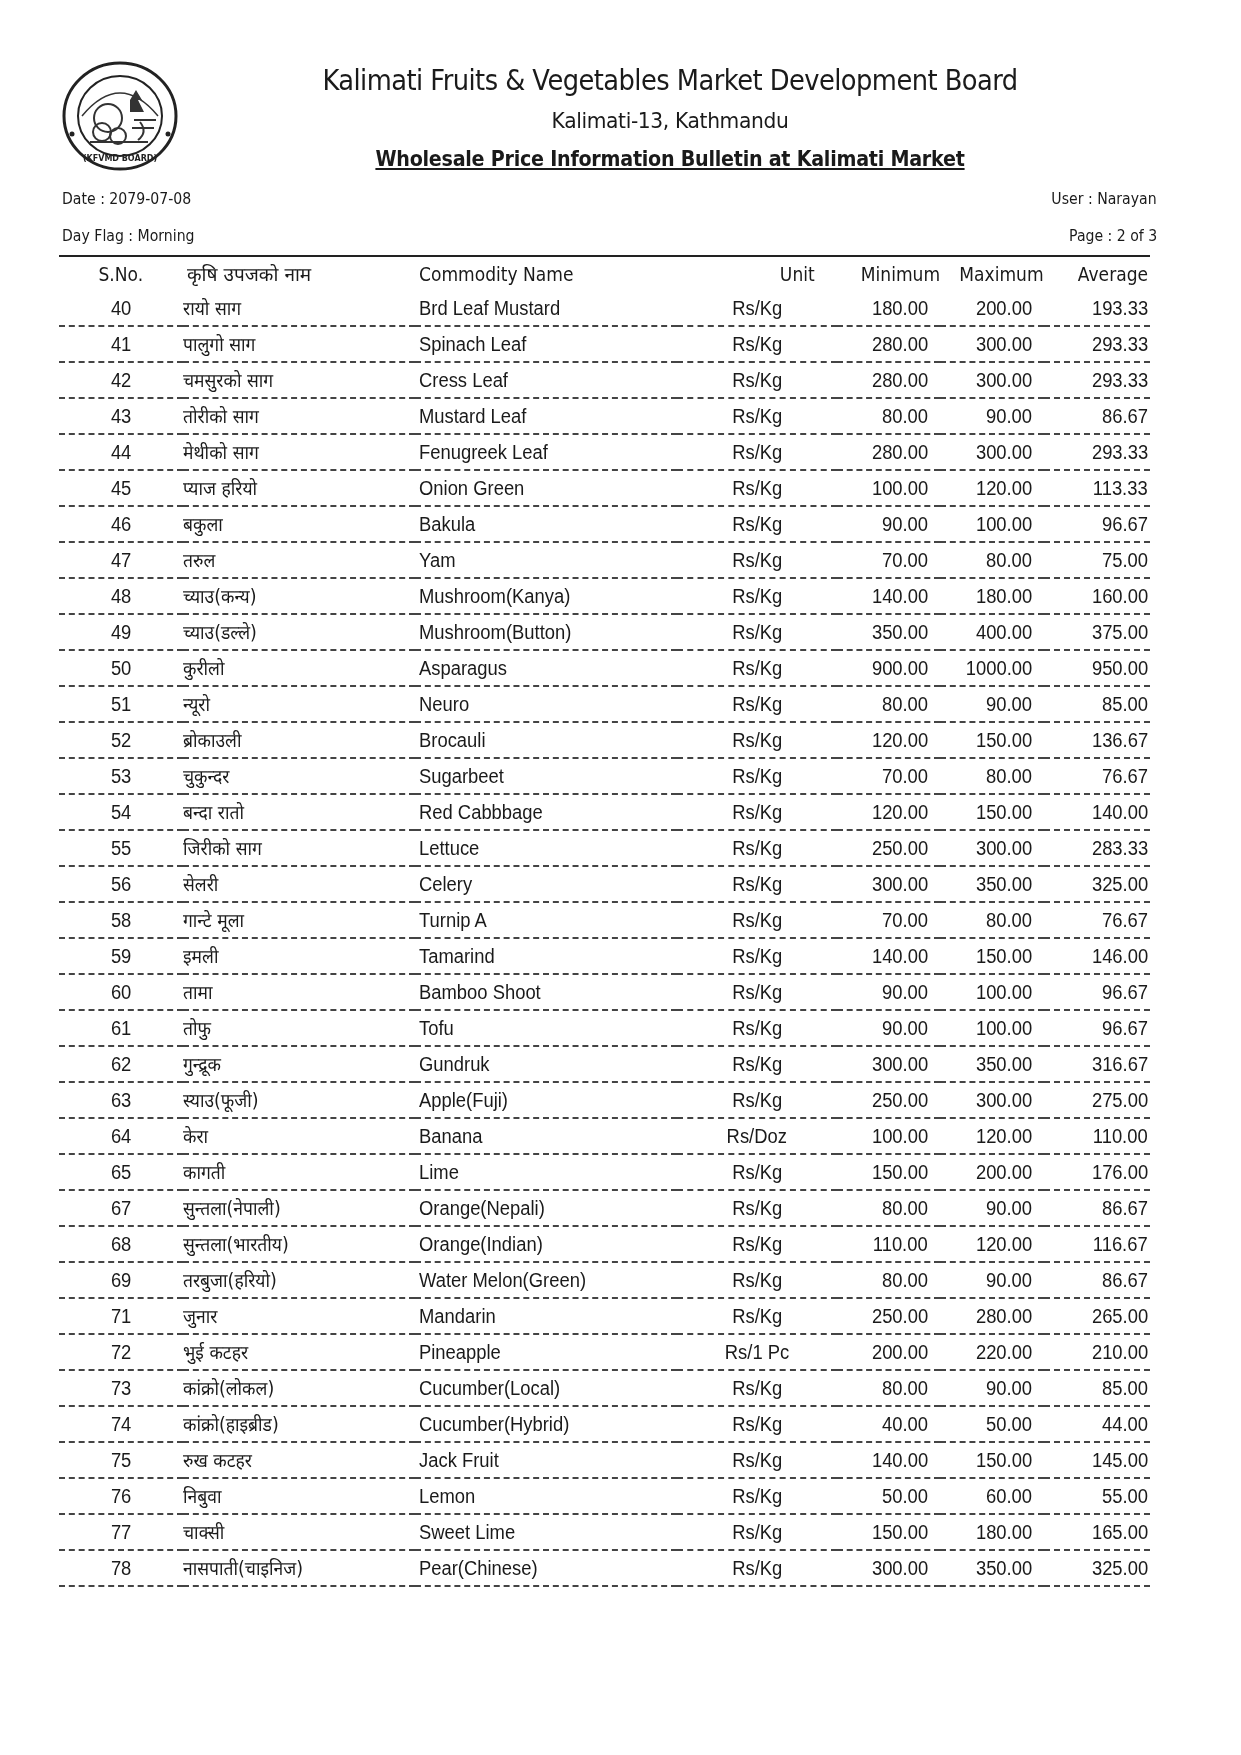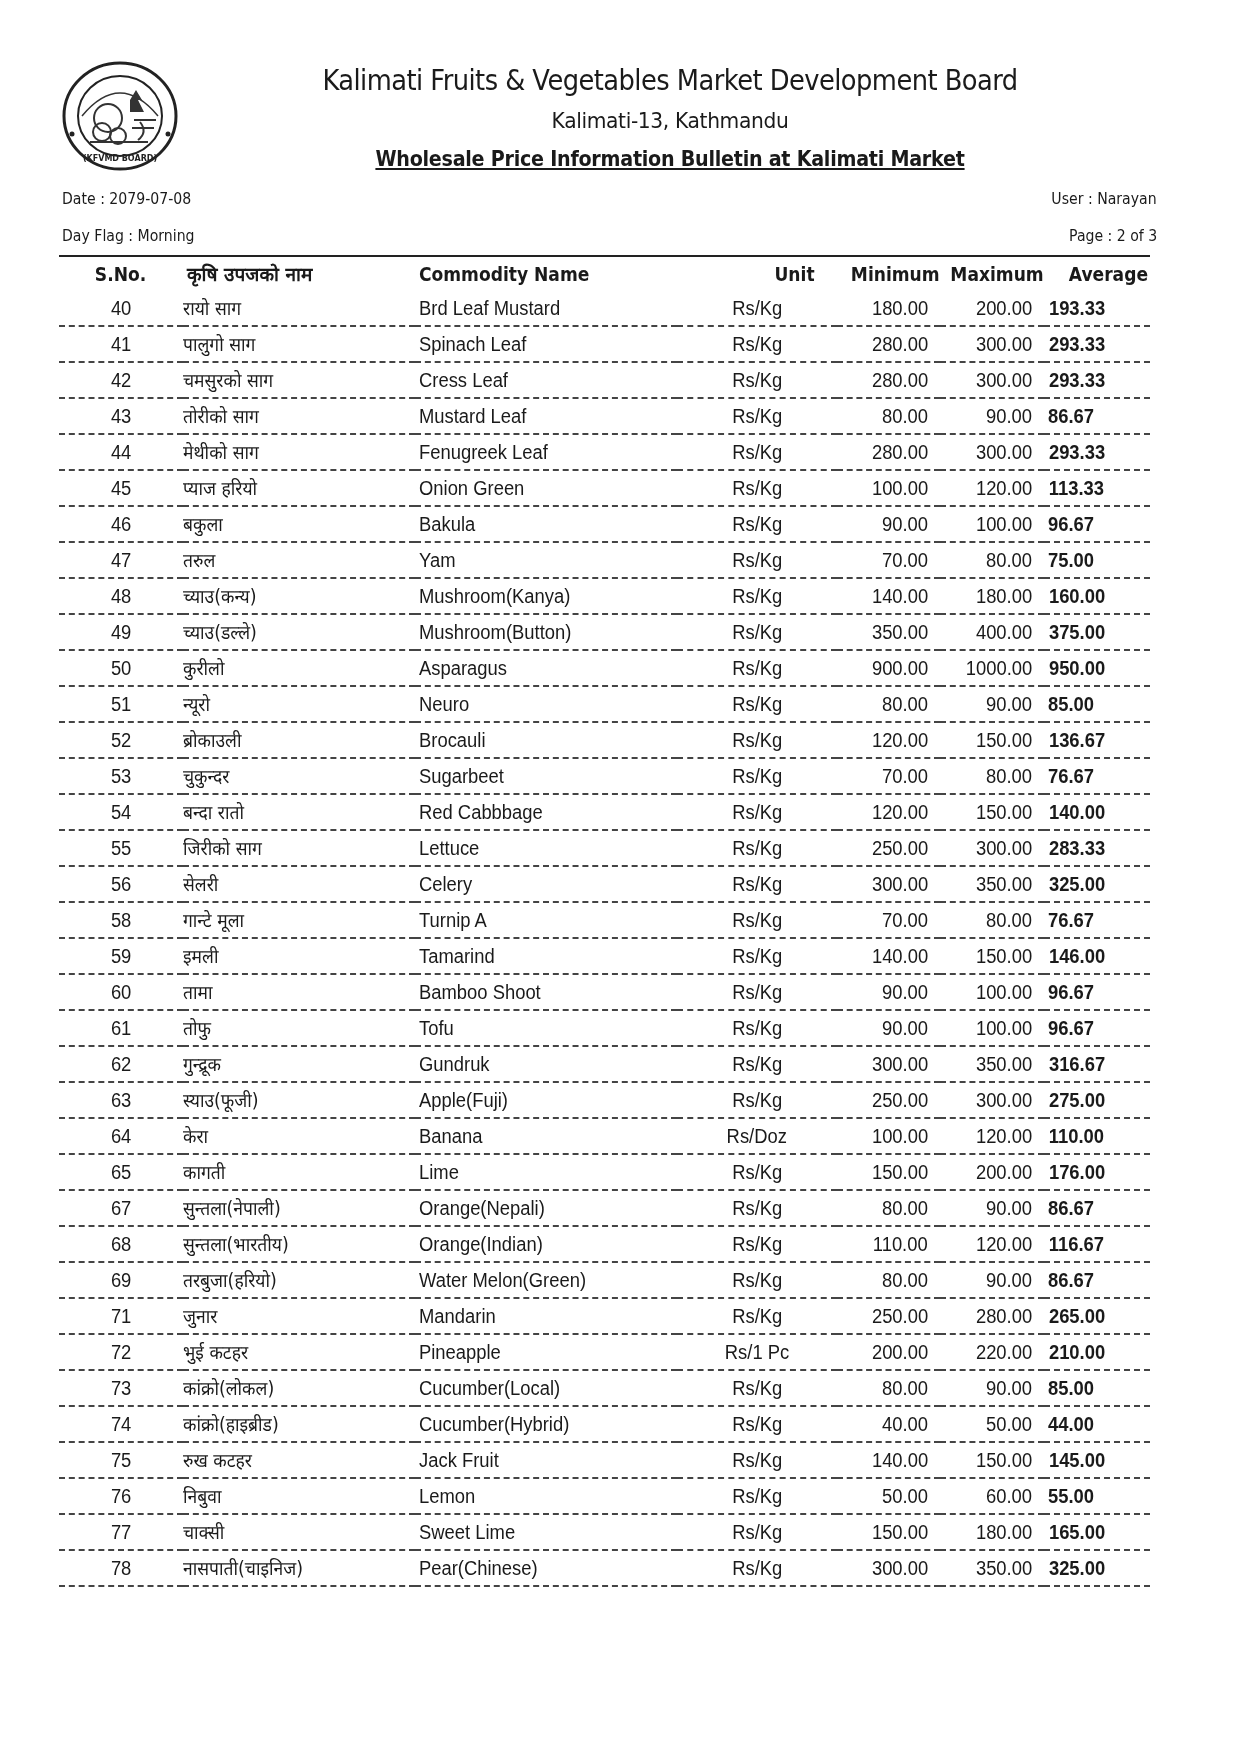--- a/index.html
+++ b/index.html
@@ -9,35 +9,35 @@
   .t1 { top: 64px; font-size: 28px; font-family: "DejaVu Sans", sans-serif; letter-spacing: -0.6px; transform: scaleX(0.92); transform-origin: 670px 0; }
   .t2 { top: 108px; font-size: 22px; font-family: "DejaVu Sans", sans-serif; letter-spacing: -0.4px; transform: scaleX(0.92); transform-origin: 670px 0; }
   .t3 { top: 146px; font-size: 22px; font-weight: bold; text-decoration: underline; font-family: "DejaVu Sans", sans-serif; letter-spacing: -0.3px; transform: scaleX(0.87); transform-origin: 670px 0; }
   .meta { position: absolute; font-size: 16px; font-family: "DejaVu Sans", sans-serif; transform: scaleX(0.88); }
   .m-date { left: 62px; top: 189px; transform-origin: 0 0; }
   .m-flag { left: 62px; top: 226px; transform-origin: 0 0; }
   .m-user { right: 84px; top: 189px; transform-origin: 100% 0; }
   .m-page { right: 84px; top: 226px; transform-origin: 100% 0; }
   .hline { position: absolute; left: 59px; width: 1091px; height: 0; border-top: 2px solid #222; top: 255px; }
   table { position: absolute; left: 59px; top: 257px; width: 1091px; border-collapse: collapse; table-layout: fixed; }
-  th { height: 34px; font-size: 19px; font-weight: bold; font-family: "DejaVu Sans", sans-serif; padding: 0; vertical-align: middle; }
+  th { height: 34px; font-size: 19px; font-weight: normal; font-family: "DejaVu Sans", sans-serif; padding: 0; vertical-align: middle; }
   th span, td span { display: inline-block; }
   th.c-sn { text-align: center; }
   th.c-en { text-align: left; padding-left: 4px; }
   th.c-unit { text-align: right; }
   th.c-num { text-align: right; }
   .hd-cond span { transform: scaleX(0.9); }
   td { height: 34px; font-size: 20px; padding: 0; vertical-align: middle; border-bottom: 2px dashed #444; white-space: nowrap; }
   tr:first-child td {}
   td.c-sn { text-align: center; }
   td.c-np { padding-left: 0; font-family: "DejaVu Sans", sans-serif; font-size: 19px; }
   td.c-en { padding-left: 4px; }
   td.c-unit { text-align: center; }
   td.c-num { text-align: right; }
-  td.c-avg { font-weight: bold; }
+  td.c-avg { text-align: right; font-weight: normal; }
   td span.sq { transform: scaleX(0.92); transform-origin: 0 50%; }
   td.c-num span.sq, td.c-avg span.sq { transform-origin: 100% 50%; }
   td.c-sn span.sq, td.c-unit span.sq { transform-origin: 50% 50%; }
 </style>
 </head>
 <body>
 
 <div class="logo">
   <svg width="120" height="112" viewBox="0 0 120 112">
     <ellipse cx="60" cy="56" rx="56" ry="53" fill="none" stroke="#222" stroke-width="3"></ellipse>

